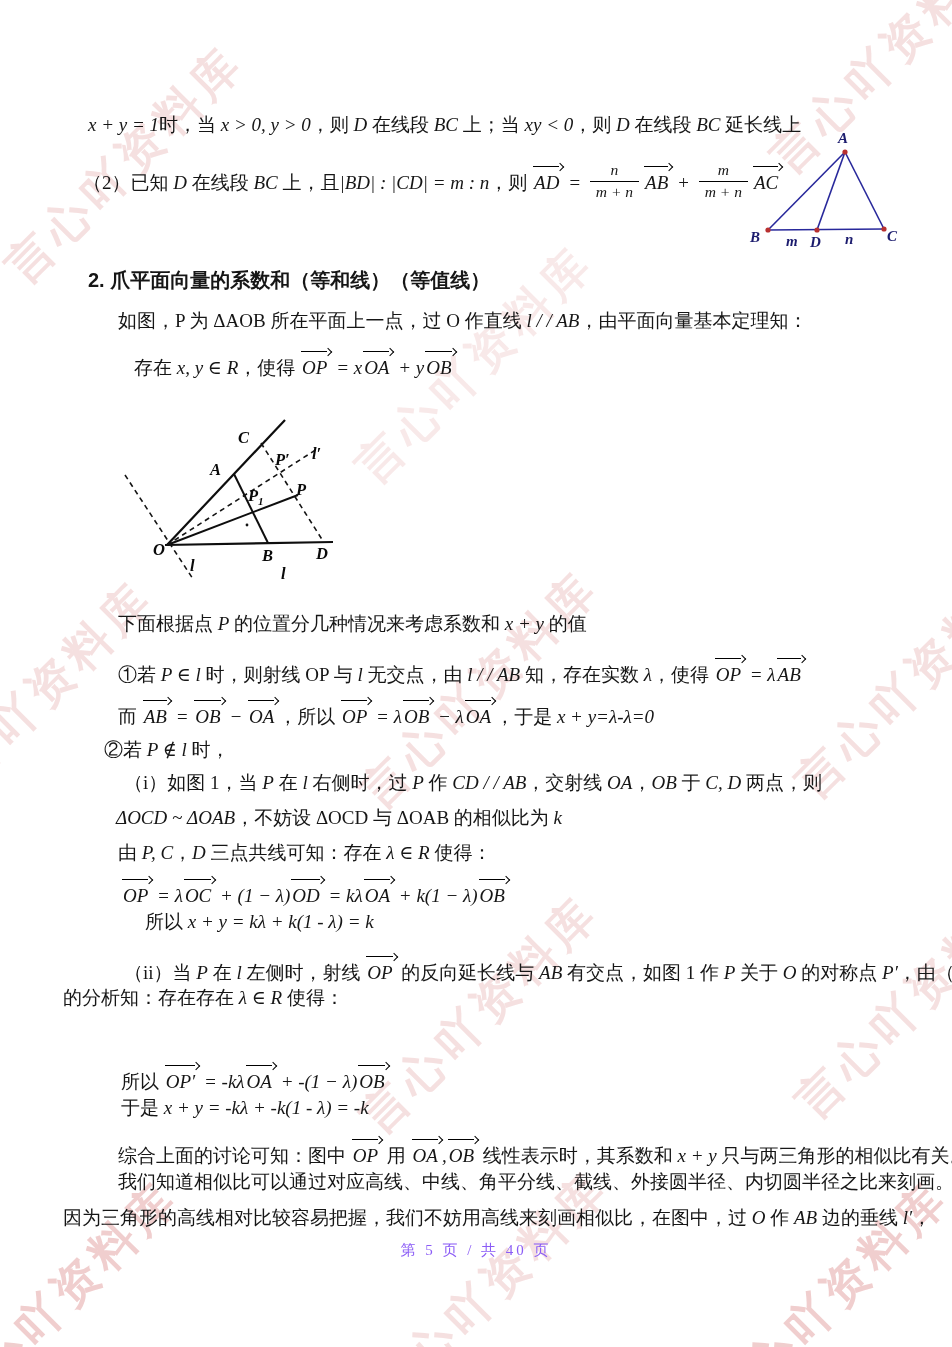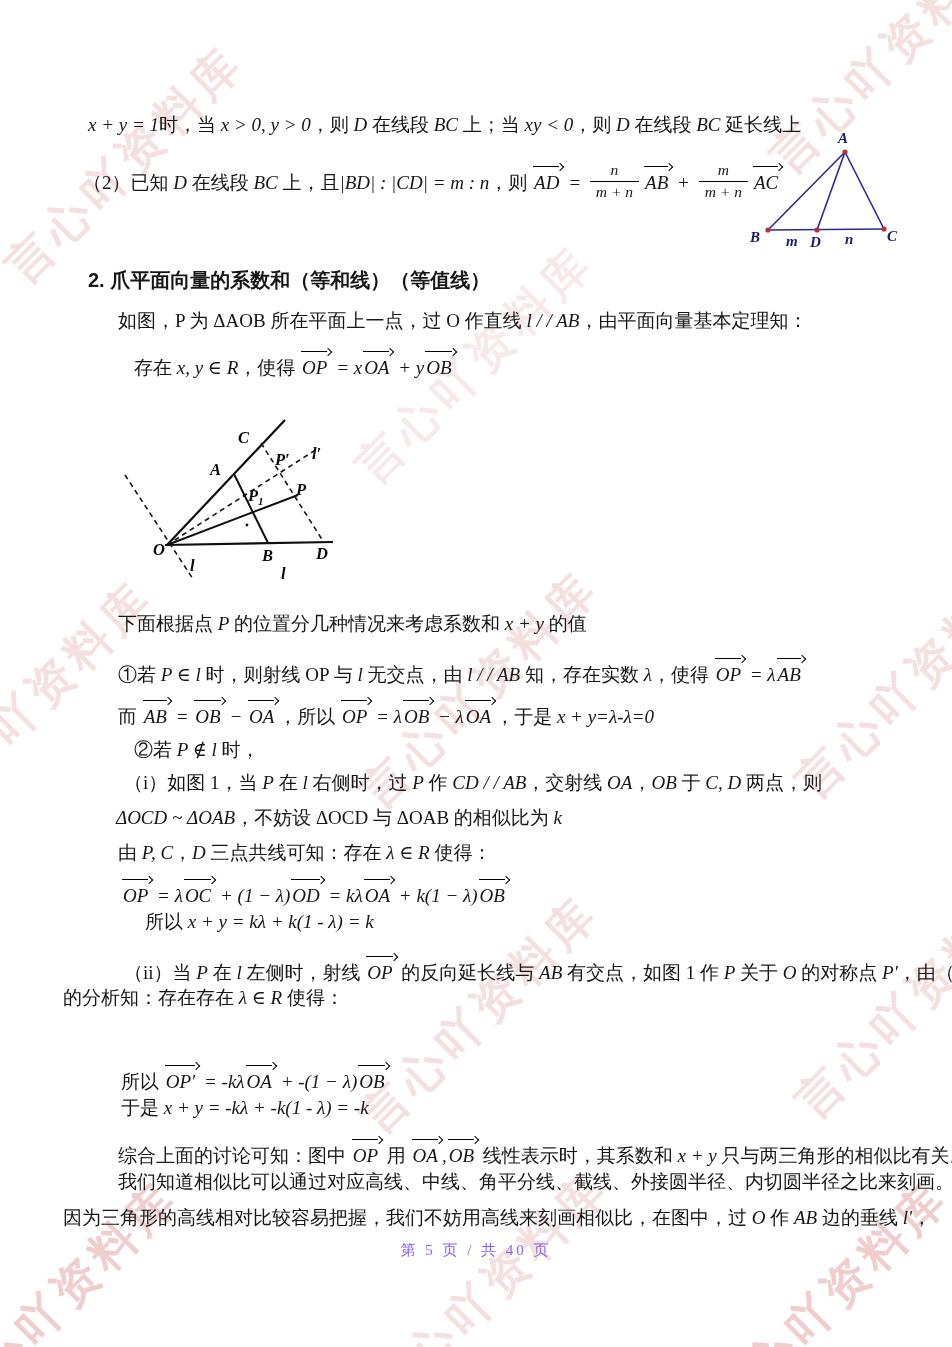--- a/index.html
+++ b/index.html
@@ -59,21 +59,21 @@
   .frac .den{display:block;padding:1px 6px 0;}
   #l1{left:88px;top:111px;}
   #l2{left:83px;top:156px;}
   #heading{left:88px;top:265px;font-size:20px;font-weight:bold;
            font-family:"Liberation Sans","DejaVu Sans",sans-serif;}
   #p1{left:118px;top:307px;}
   #p2{left:134px;top:341px;text-align:right;}
   #p3{left:118px;top:610px;}
   #p4{left:118px;top:648px;}
   #p5{left:118px;top:690px;}
-  #p6{left:134px;top:736px;}
+  #p6{left:104px;top:736px;}
   #p7{left:124px;top:769px;}
   #p8{left:116px;top:804px;}
   #p9{left:118px;top:839px;}
   #f1{left:121px;top:869px;text-align:right;}
   #p10{left:121px;top:908px;margin-left:24px;}
   #p11{left:124px;top:946px;}
   #p12{left:63px;top:984px;}
   #f2{left:121px;top:1016px;}
   #p13{left:121px;top:1055px;}
   #p14{left:121px;top:1094px;}

